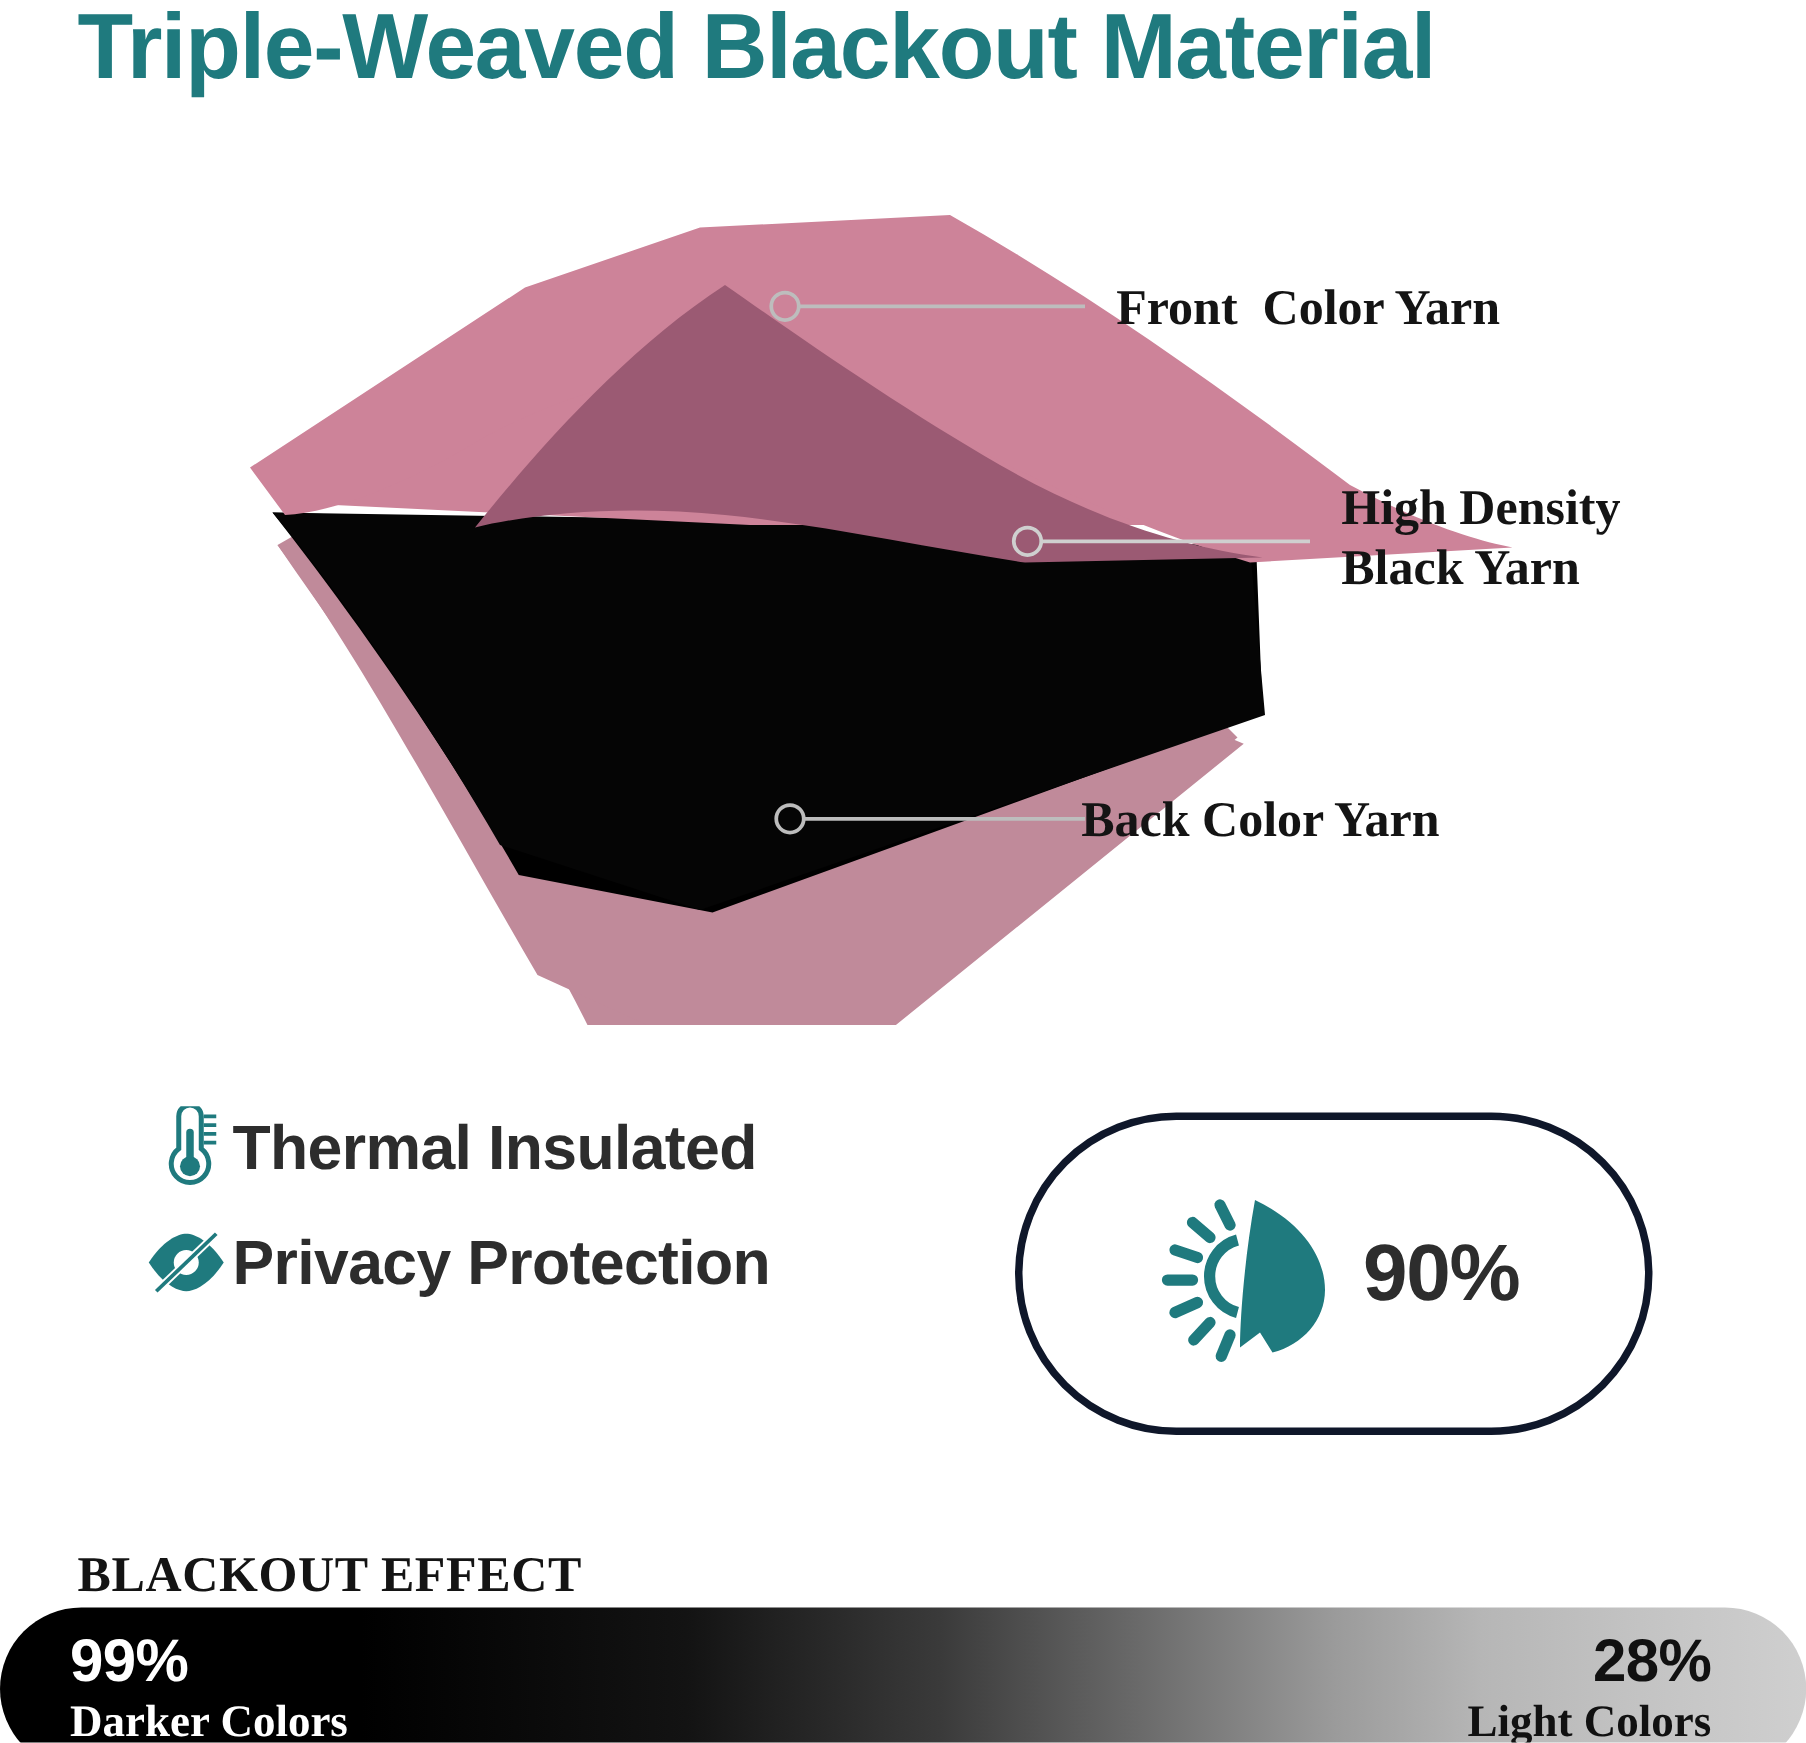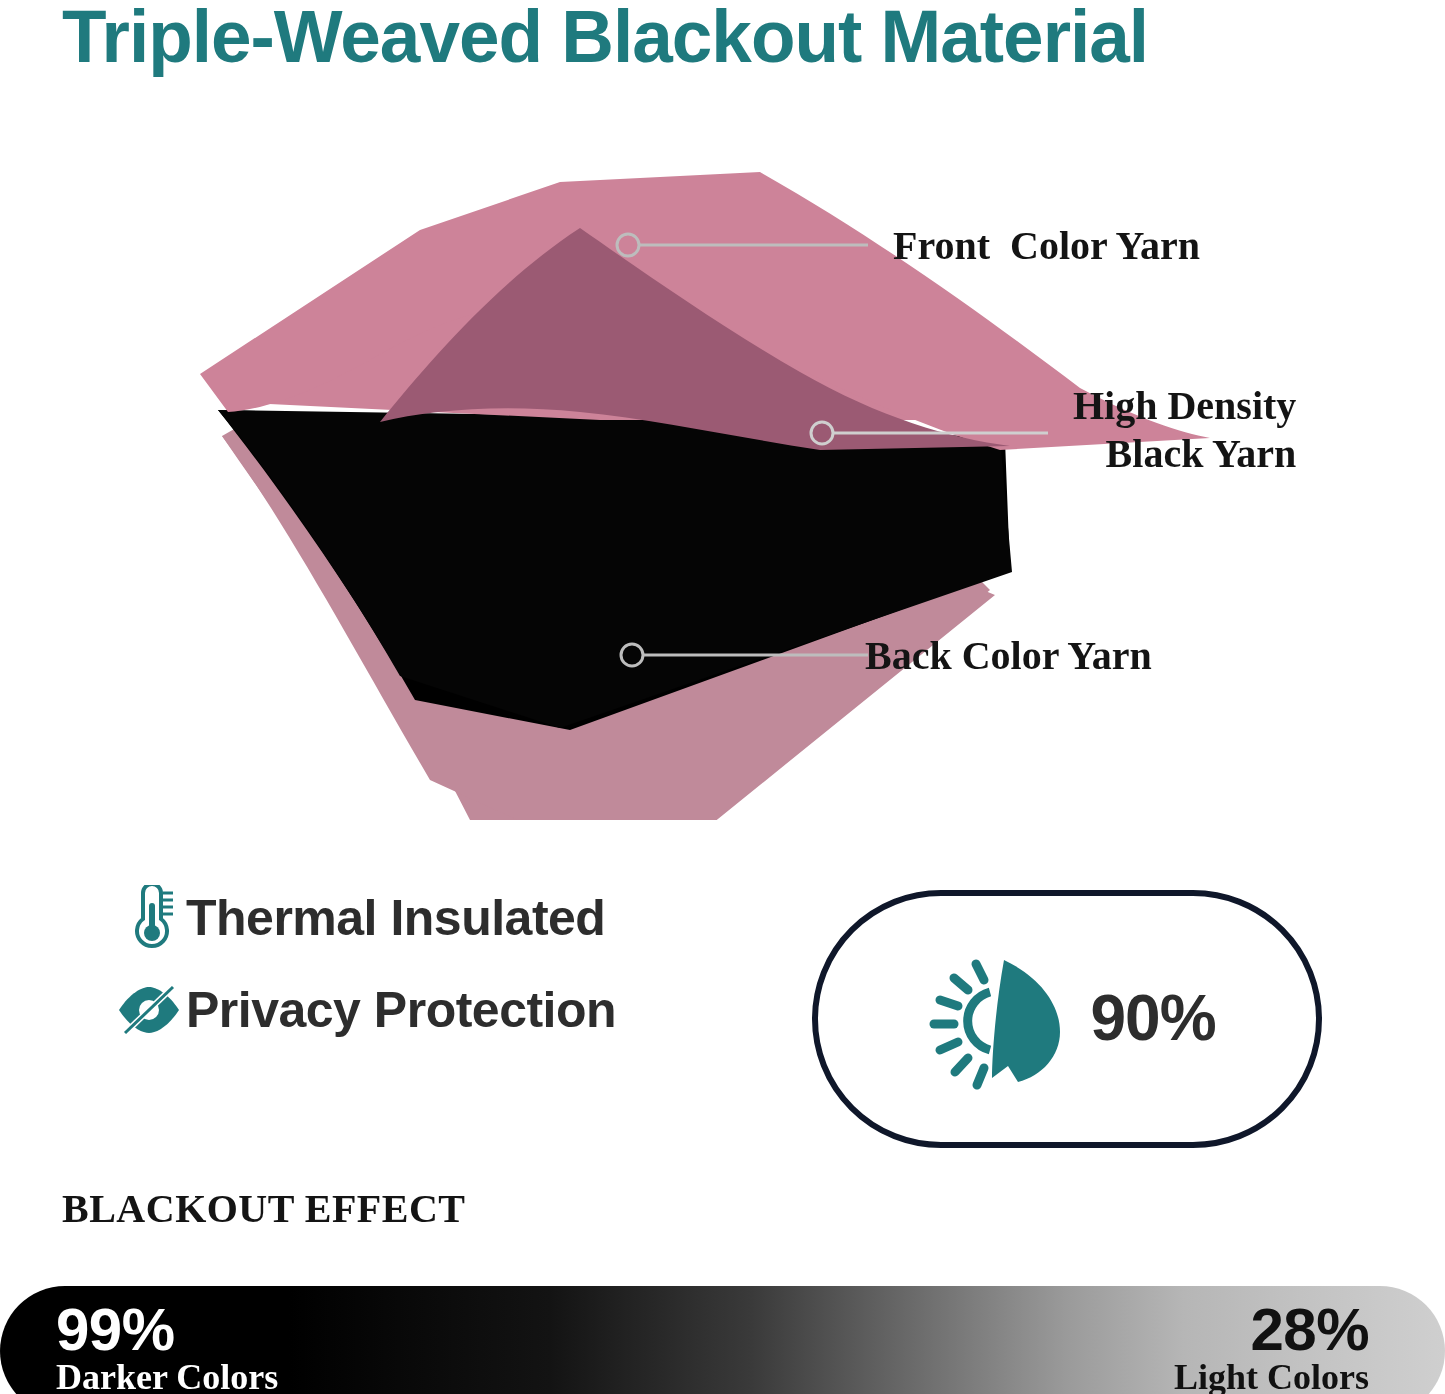--- a/index.html
+++ b/index.html
@@ -45,21 +45,20 @@
   .diagram svg { display: block; }
 
   .callout-label {
     position: absolute;
     font-family: "Liberation Serif", serif;
     font-weight: bold;
     color: #141414;
     font-size: 40px;
     line-height: 48px;
     white-space: pre;
-    text-align: right;
   }
   #callout-front  { left: 893px; top: 222px; }
   #callout-black  { left: 1073px; top: 382px; }
   #callout-back   { left: 865px; top: 632px; }
 
   
   .features {
     position: absolute;
     left: 112px;
     top: 872px;
@@ -116,21 +115,21 @@
     line-height: 1.02;
     white-space: nowrap;
   }
   .badge-pct   { font-size: 64px; letter-spacing: -1px; }
   .badge-word  { font-size: 60px; letter-spacing: -1px; }
 
   
   .effect-title {
     position: absolute;
     left: 62px;
-    top: 1185px;
+    top: 1236px;
     font-family: "Liberation Serif", serif;
     font-weight: bold;
     font-size: 40px;
     color: #141414;
     letter-spacing: 0.5px;
     white-space: nowrap;
   }
   .effect-bar {
     position: absolute;
     left: 0px;
@@ -153,21 +152,21 @@
   .effect-side {
     position: absolute;
     top: 18px;
     width: 420px;
   }
   .effect-left  { left: 56px;  text-align: left;  color: #ffffff; }
   .effect-right { right: 76px; text-align: right; color: #111111; }
   .effect-pct {
     font-family: "Liberation Sans", sans-serif;
     font-weight: bold;
-    font-size: 60px;
+    font-size: 48px;
     line-height: 52px;
     letter-spacing: -0.5px;
   }
   .effect-sub {
     font-family: "Liberation Serif", serif;
     font-weight: bold;
     font-size: 36px;
     line-height: 42px;
   }
 </style>

